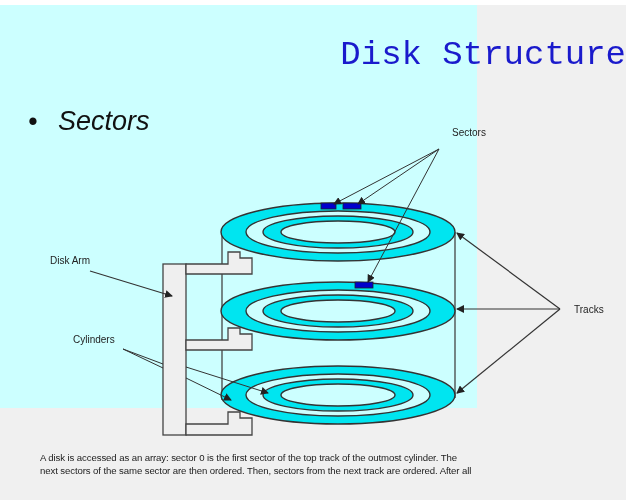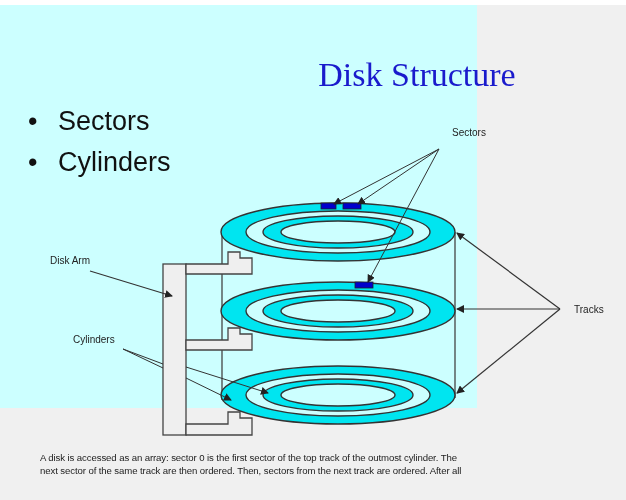--- a/index.html
+++ b/index.html
@@ -1,37 +1,36 @@
 <!DOCTYPE html>
 <html><head>
 <meta charset="utf-8">
 <style>
   html, body { margin: 0; padding: 0; }
   body { width: 626px; height: 500px; position: relative; overflow: hidden; background: #f0f0f0; font-family: "Liberation Sans", sans-serif; }
   .top-band { position: absolute; left: 0; top: 0; width: 626px; height: 5px; background: #ffffff; }
   .cyan-bg { position: absolute; left: 0; top: 5px; width: 477px; height: 403px; background: #ccffff; }
-  .title { position: absolute; left: 0; top: 36px; width: 626px; text-align: center; padding-left: 208px; box-sizing: border-box; font-family: Liberation Serif, serif; font-size: 34px; color: #1a1acc; margin-top: 20px; }
+  .title { position: absolute; left: 0; top: 36px; width: 626px; text-align: right; padding-left: 208px; box-sizing: border-box; font-family: Liberation Mono, monospace; font-size: 34px; color: #1a1acc; }
   .bullets { position: absolute; left: 28px; top: 103px; margin: 0; padding: 0; list-style: none; }
-  .bullets li { font-size: 27px; color: #111; height: 41px; line-height: 36px; white-space: nowrap; }
+  .bullets li { font-size: 27px; color: #111; height: 41px; line-height: 36px; white-space: nowrap; font-style: italic; }
   .bullets li .dot { display: inline-block; width: 30px; }
   svg.diagram { position: absolute; left: 0; top: 0; }
   .lbl { font-family: "Liberation Sans", sans-serif; font-size: 10px; fill: #222; }
   .caption { position: absolute; left: 40px; top: 451px; width: 580px; font-size: 9.6px; line-height: 13px; color: #222; letter-spacing: -0.1px; }
 </style>
 </head>
 <body>
 
 <div class="top-band"></div>
 <div class="cyan-bg"></div>
 
 <div class="title">Disk Structure</div>
 
 <ul class="bullets">
   <li><span class="dot">•</span><span>Sectors</span></li>
-  <li><span class="dot">•</span><span>Cylinders</span></li>
 </ul>
 
 <svg class="diagram" width="626" height="500" viewBox="0 0 626 500">
   <defs>
     <marker id="ah" markerWidth="8" markerHeight="8" refX="7" refY="4" orient="auto" markerUnits="userSpaceOnUse">
       <path d="M0,0 L8,4 L0,8 Z" fill="#222"></path>
     </marker>
   </defs>
 
   <line x1="222" y1="232" x2="222" y2="400" stroke="#444" stroke-width="1.3"></line>
@@ -87,14 +86,14 @@
 
   <text class="lbl" x="73" y="343">Cylinders</text>
   <line x1="123" y1="349" x2="163" y2="364" stroke="#333" stroke-width="1"></line>
   <line x1="123" y1="349" x2="163" y2="368" stroke="#333" stroke-width="1"></line>
   <line x1="186" y1="367" x2="268" y2="393" stroke="#333" stroke-width="1" marker-end="url(#ah)"></line>
   <line x1="186" y1="378" x2="231" y2="400" stroke="#333" stroke-width="1" marker-end="url(#ah)"></line>
 </svg>
 
 <div class="caption">
   <div>A disk is accessed as an array: sector 0 is the first sector of the top track of the outmost cylinder.  The</div>
-  <div>next sector of the same track are then ordered. Then, sectors from the next track are ordered. After all</div>
+  <div>next sectors of the same sector are then ordered. Then, sectors from the next track are ordered. After all</div>
 </div>
 
 </body></html>

